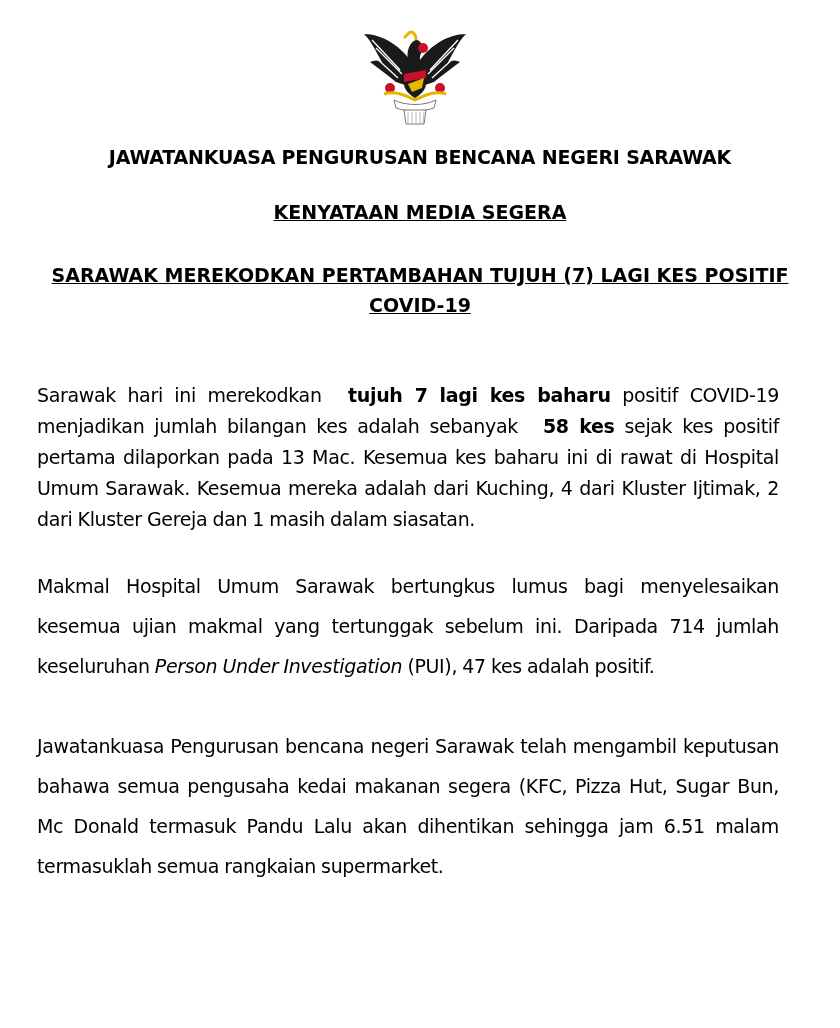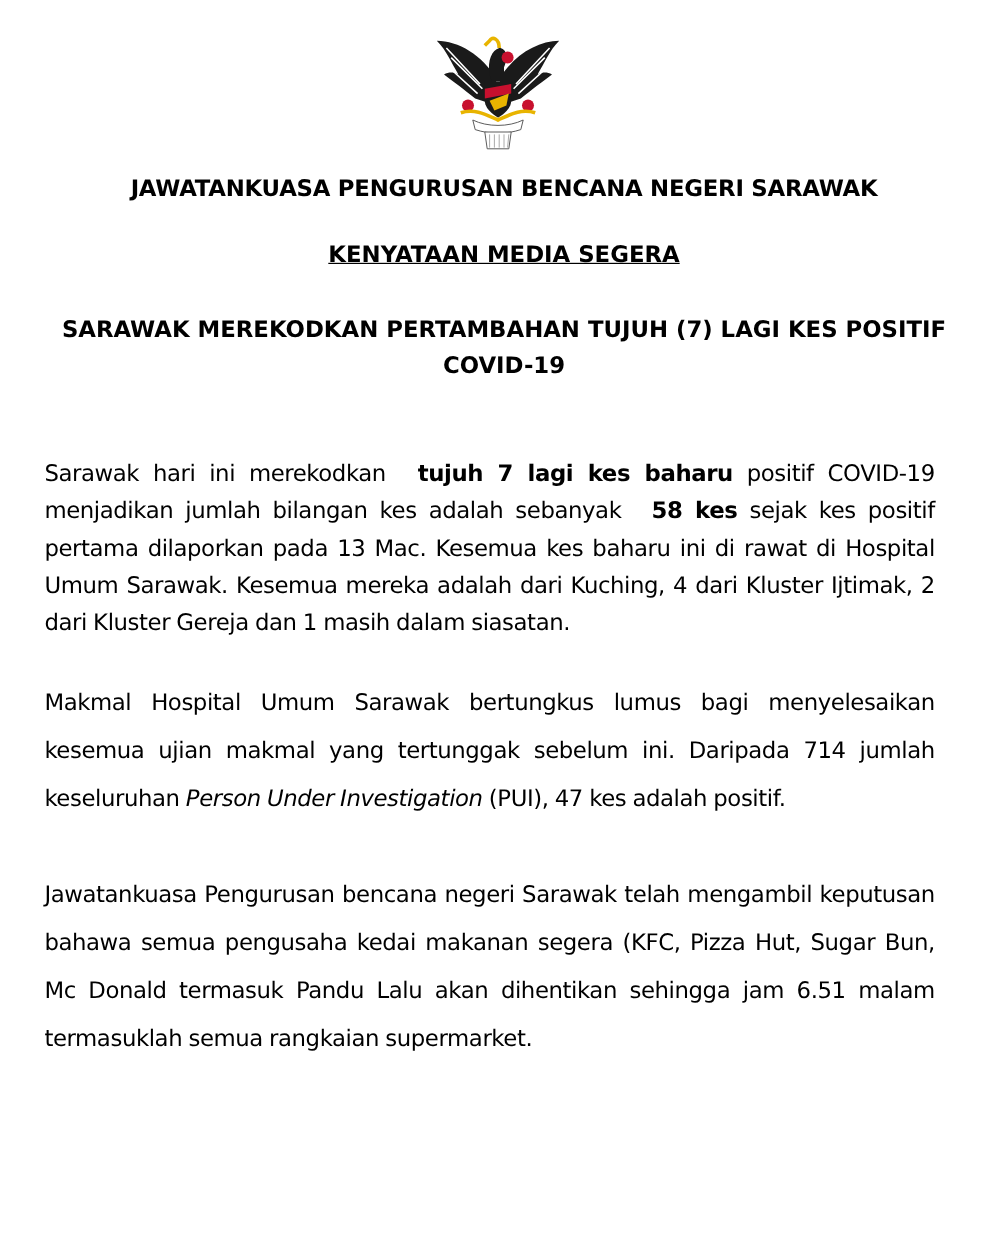--- a/index.html
+++ b/index.html
@@ -11,21 +11,21 @@
     .org {
       position: absolute; top: 146px; left: 0; width: 840px; text-align: center;
       font-weight: bold; font-size: 19px; letter-spacing: -0.2px;
     }
     .kind {
       position: absolute; top: 201px; left: 0; width: 840px; text-align: center;
       font-weight: bold; font-size: 19px; text-decoration: underline;
     }
     .headline {
       position: absolute; top: 260px; left: 40px; width: 760px; text-align: center;
-      font-weight: bold; font-size: 19px; line-height: 30px;
+      font-weight: bold; font-size: 19px; text-decoration: underline; line-height: 30px;
     }
     .para {
       position: absolute; left: 37px; width: 742px; font-size: 19px;
       text-align: justify; letter-spacing: -0.35px; word-spacing: -0.5px;
     }
     .p1 { top: 380px; line-height: 31px; }
     .p2 { top: 566px; line-height: 40px; }
     .p3 { top: 726px; line-height: 40px; }
     b { font-weight: bold; margin-left: 15px; }
     i { font-style: italic; margin-top: 28px; }

